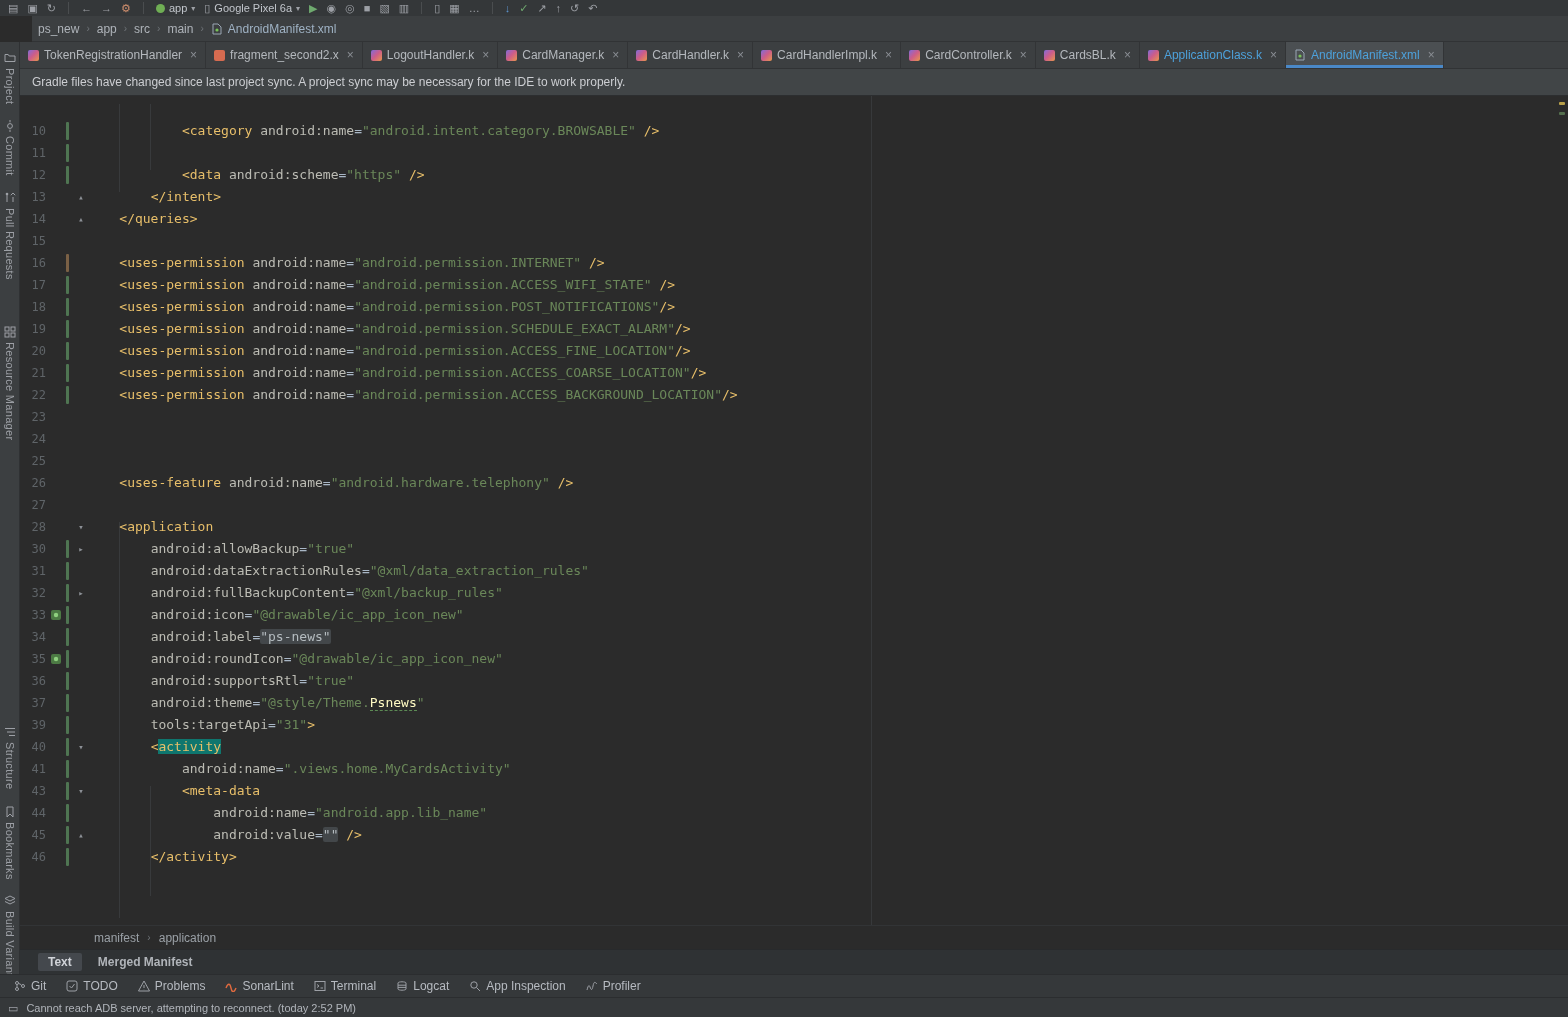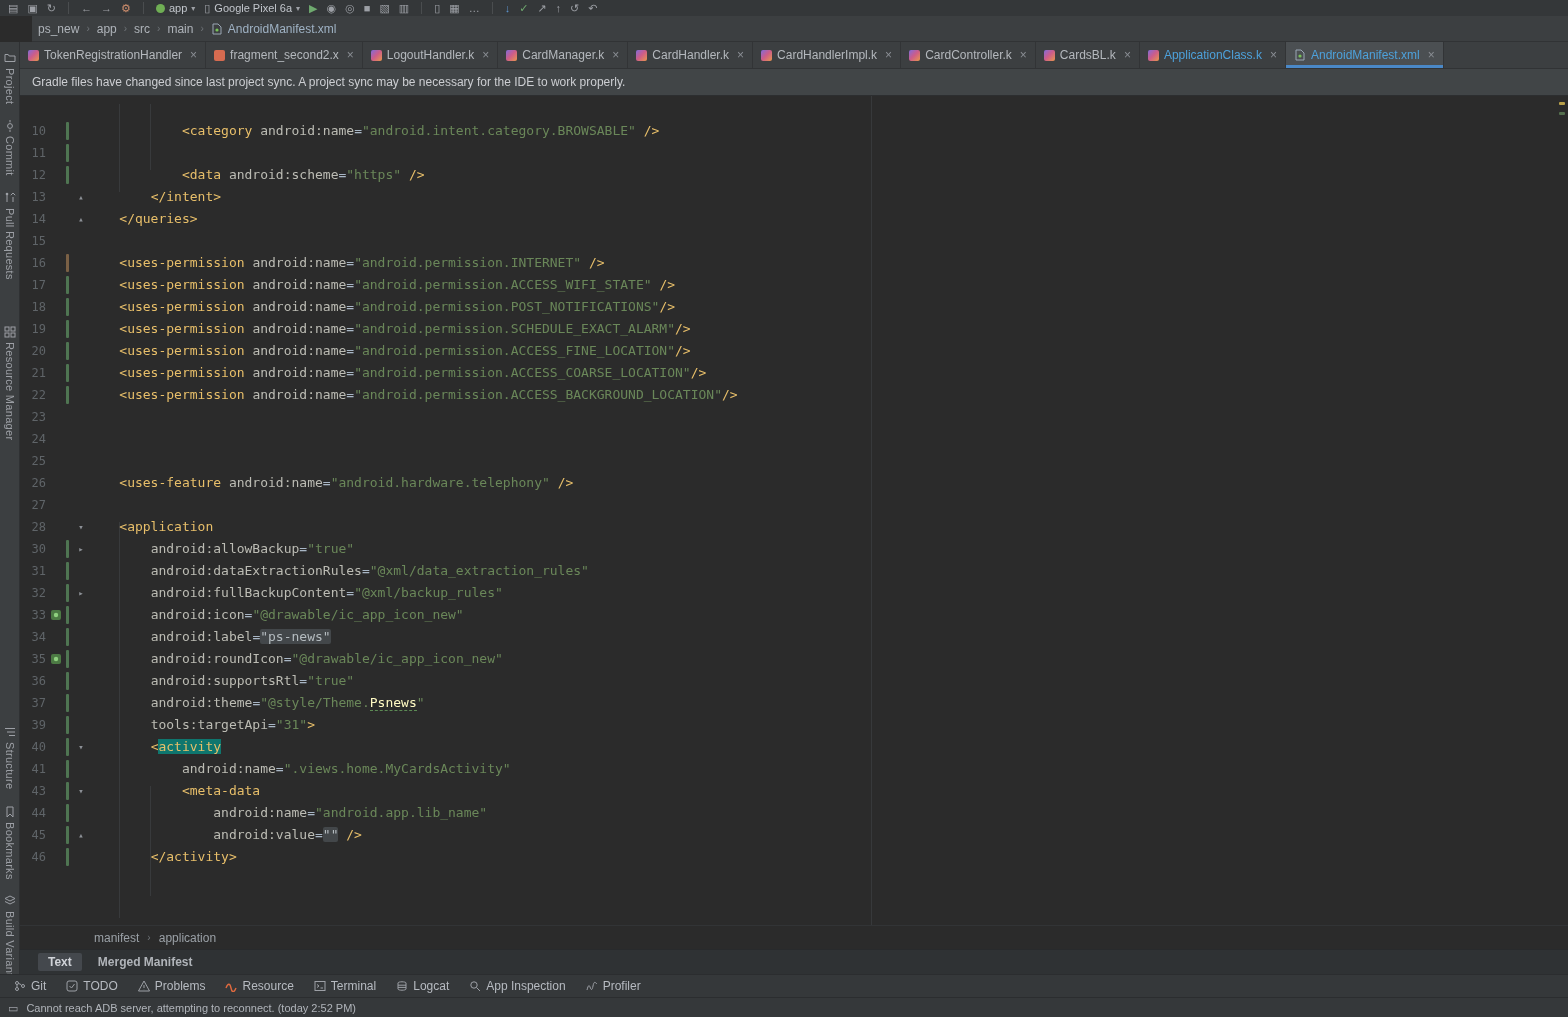--- a/index.html
+++ b/index.html
@@ -382,21 +382,21 @@
           </svg>
         </span>
         <span>Problems</span>
       </span>
       <span class="twb">
         <span>
           <svg viewBox="0 0 12 12">
             <path d="M1 8c2-5 4-5 5 0s3 5 5 0" fill="none" stroke="#e06a3f" stroke-width="1.4"></path>
           </svg>
         </span>
-        <span>Resource</span>
+        <span>SonarLint</span>
       </span>
       <span class="twb">
         <span>
           <svg viewBox="0 0 12 12">
             <rect x="1" y="1.5" width="10" height="9" fill="none" stroke="#9da0a6"></rect>
             <path d="M3 4.5l2 1.5-2 1.5M6.5 8H9" fill="none" stroke="#9da0a6"></path>
           </svg>
         </span>
         <span>Terminal</span>
       </span>

